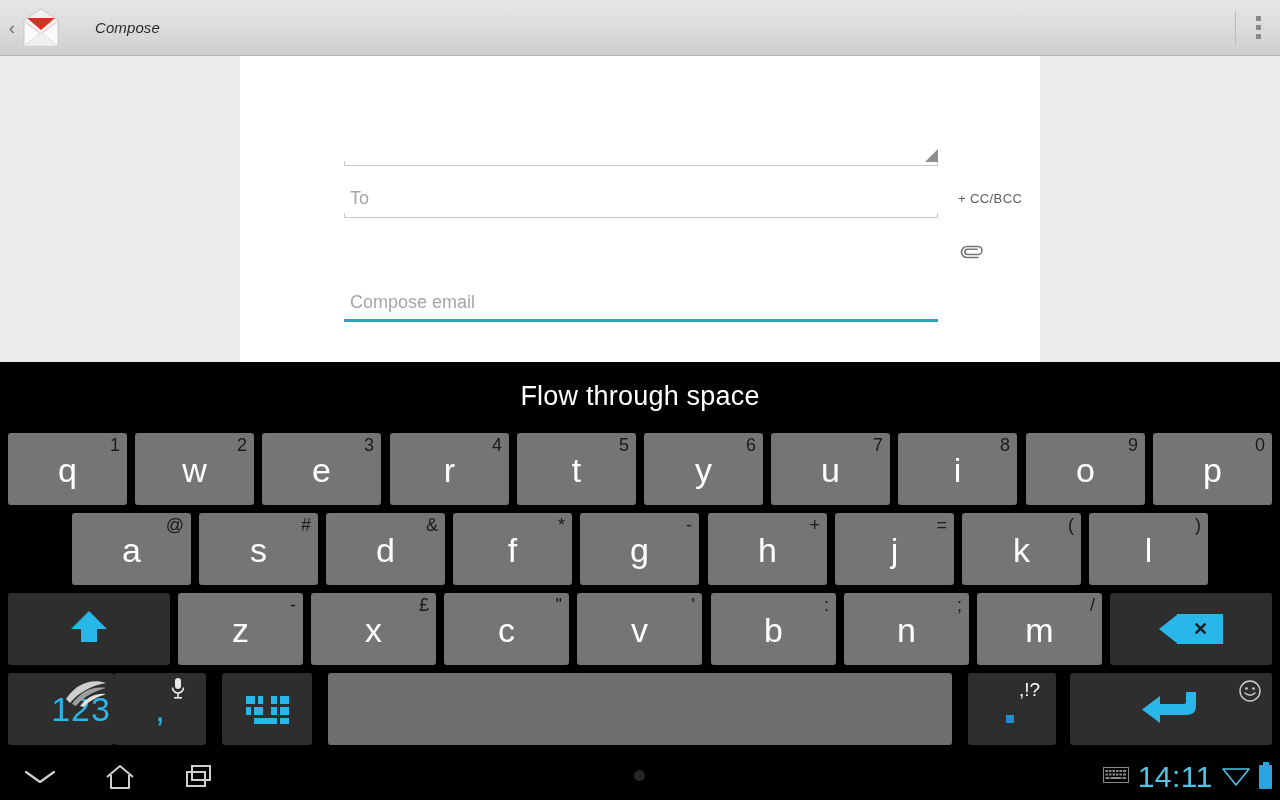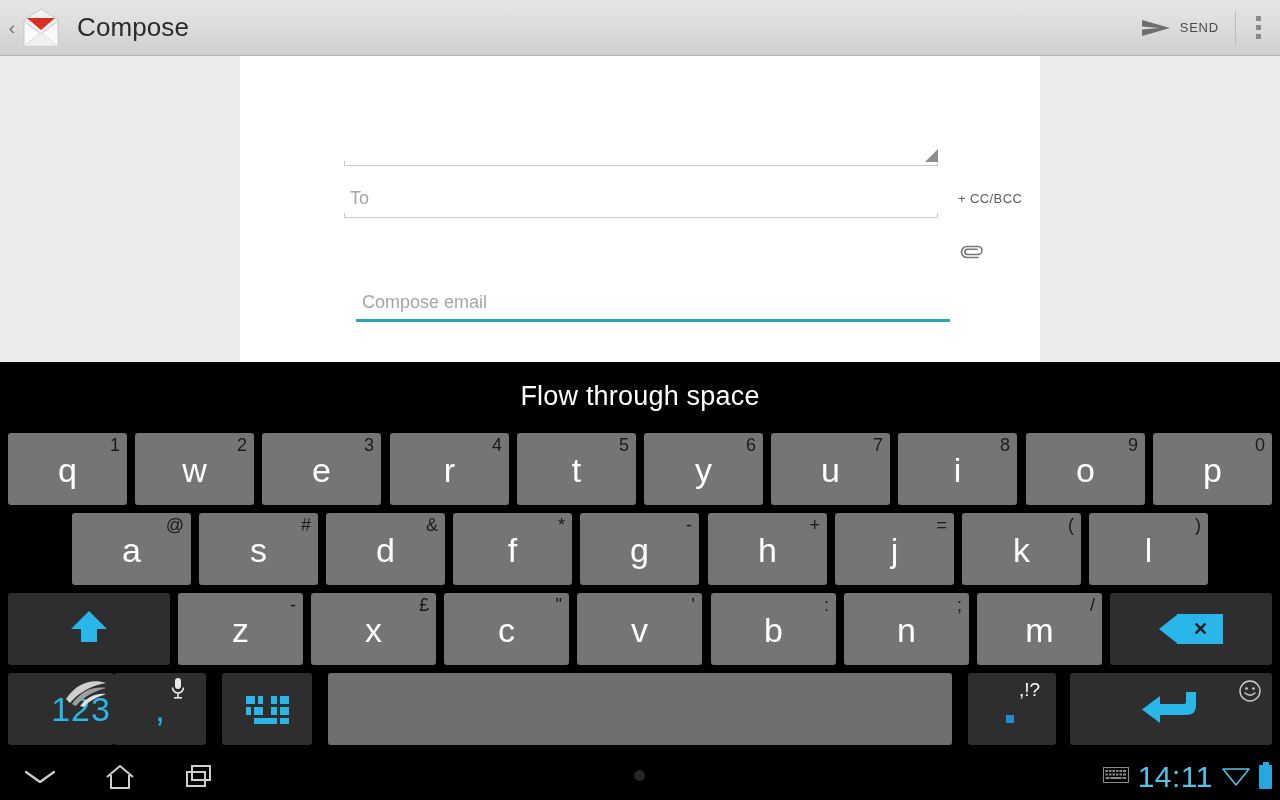--- a/index.html
+++ b/index.html
@@ -20,21 +20,21 @@
   }
   .ab-back {
     width:18px; margin-left:3px; text-align:center;
     color:#6f6f6f; font-size:19px; line-height:1;
   }
   .ab-logo {
     width:44px; height:44px; position:relative; flex:0 0 auto;
     margin-left:-2px;
   }
   .ab-title {
-    margin-left:14px; font-size:26px; color:#2b2b2b; letter-spacing:.1px;
+    margin-left:32px; font-size:15px; color:#2b2b2b; letter-spacing:.1px;font-style:italic;
   }
   .ab-spacer { flex:1 1 auto; }
   .ab-send {
     display:flex; align-items:center; gap:9px;
     padding:0 16px; height:56px;
   }
   .send-label { font-size:13px; color:#4a4a4a; letter-spacing:.8px; }
   .ab-divider { width:1px; height:34px; background:#bcbcbc; }
   .ab-overflow {
     width:44px; height:56px; display:flex; flex-direction:column;
@@ -67,21 +67,21 @@
   }
   .field .underline::before { left:0; }
   .field .underline::after  { right:0; }
   .field .ph {
     position:absolute; left:6px; bottom:9px;
     font-size:18px; color:#a6a6a6;
   }
   #field-from { top:42px; height:68px; }
   #field-to   { top:110px; height:52px; }
   #field-subj { top:162px; height:52px; }
-  #field-body { top:214px; height:52px;margin-left:12px; }
+  #field-body { top:214px; height:52px; }
   #field-body .underline { height:3px; background:#2aa7b5; }
   #field-body .underline::before,
   #field-body .underline::after { display:none; }
 
   .spinner-tri {
     position:absolute; right:0; bottom:4px;
     width:0; height:0;
     border-left:13px solid transparent;
     border-bottom:13px solid #8e8e8e;
   }
@@ -198,26 +198,20 @@
         <path d="M8 12 L22 24 L36 12 L36 17 L22 29 L8 17 Z" fill="#ffffff" opacity="0.92"></path>
         <path d="M5 15 L22 28 L39 15 L39 40 L5 40 Z" fill="#fafafa" stroke="#cccccc" stroke-width="1"></path>
         <path d="M5 40 L22 27 L39 40 Z" fill="#f0f0f0" stroke="#d5d5d5" stroke-width="0.7"></path>
       </svg>
     </div>
 
     <div class="ab-title">Compose</div>
 
     <div class="ab-spacer"></div>
 
-    <div class="ab-send">
-      <svg width="30" height="22" viewBox="0 0 30 22">
-        <path d="M1 3 L29 11 L1 19 L1 12.5 L18 11 L1 9.5 Z" fill="#6e6e6e"></path>
-      </svg>
-      <span class="send-label">SEND</span>
-    </div>
 
     <div class="ab-divider"></div>
 
     <div class="ab-overflow">
       <i></i>
         <i></i>
         <i></i>
     </div>
   </div>
 

